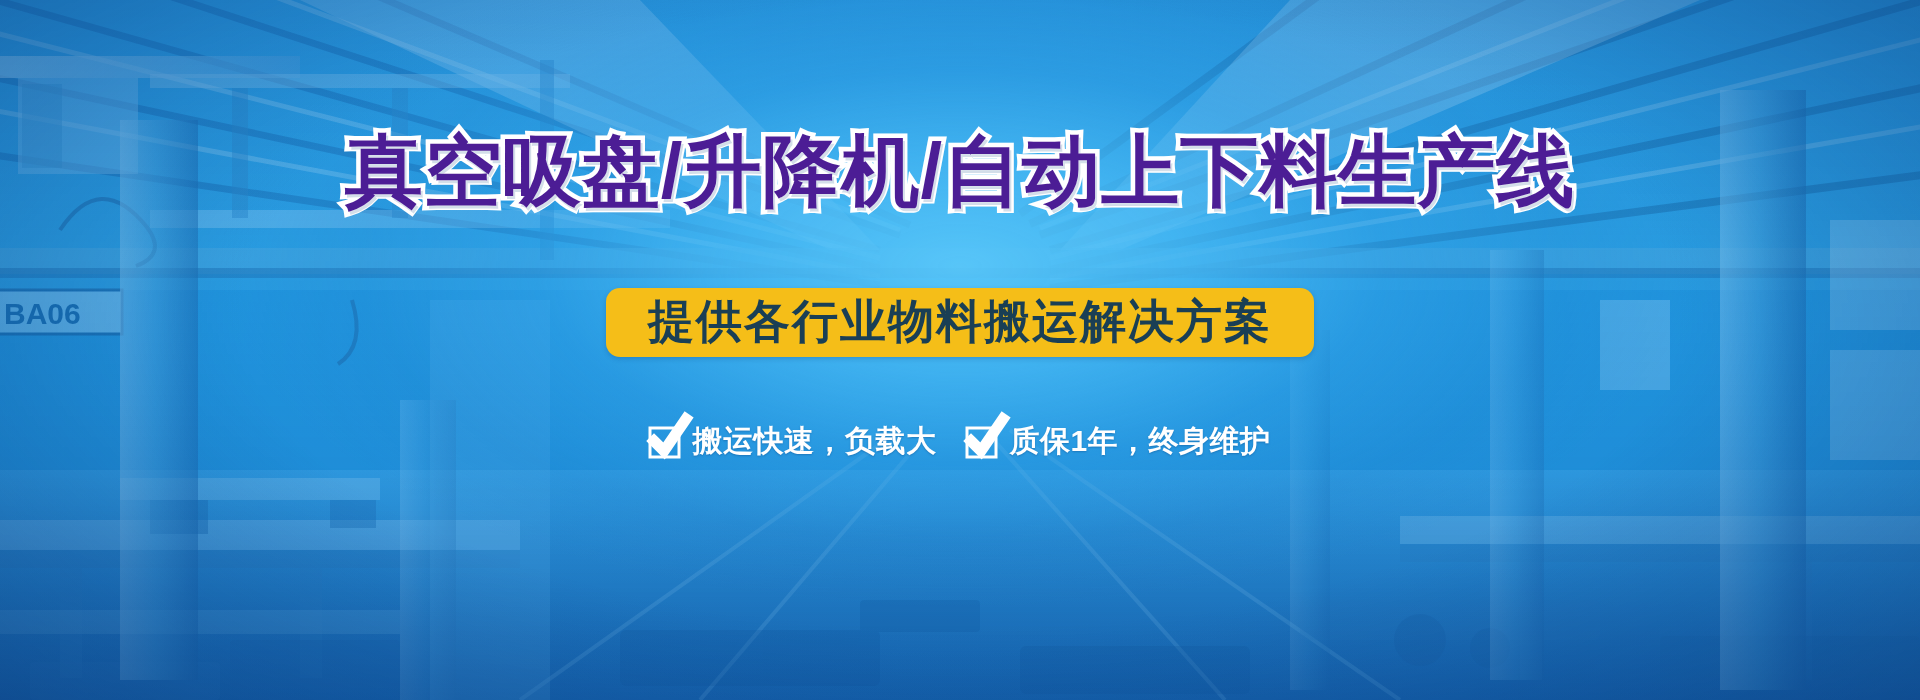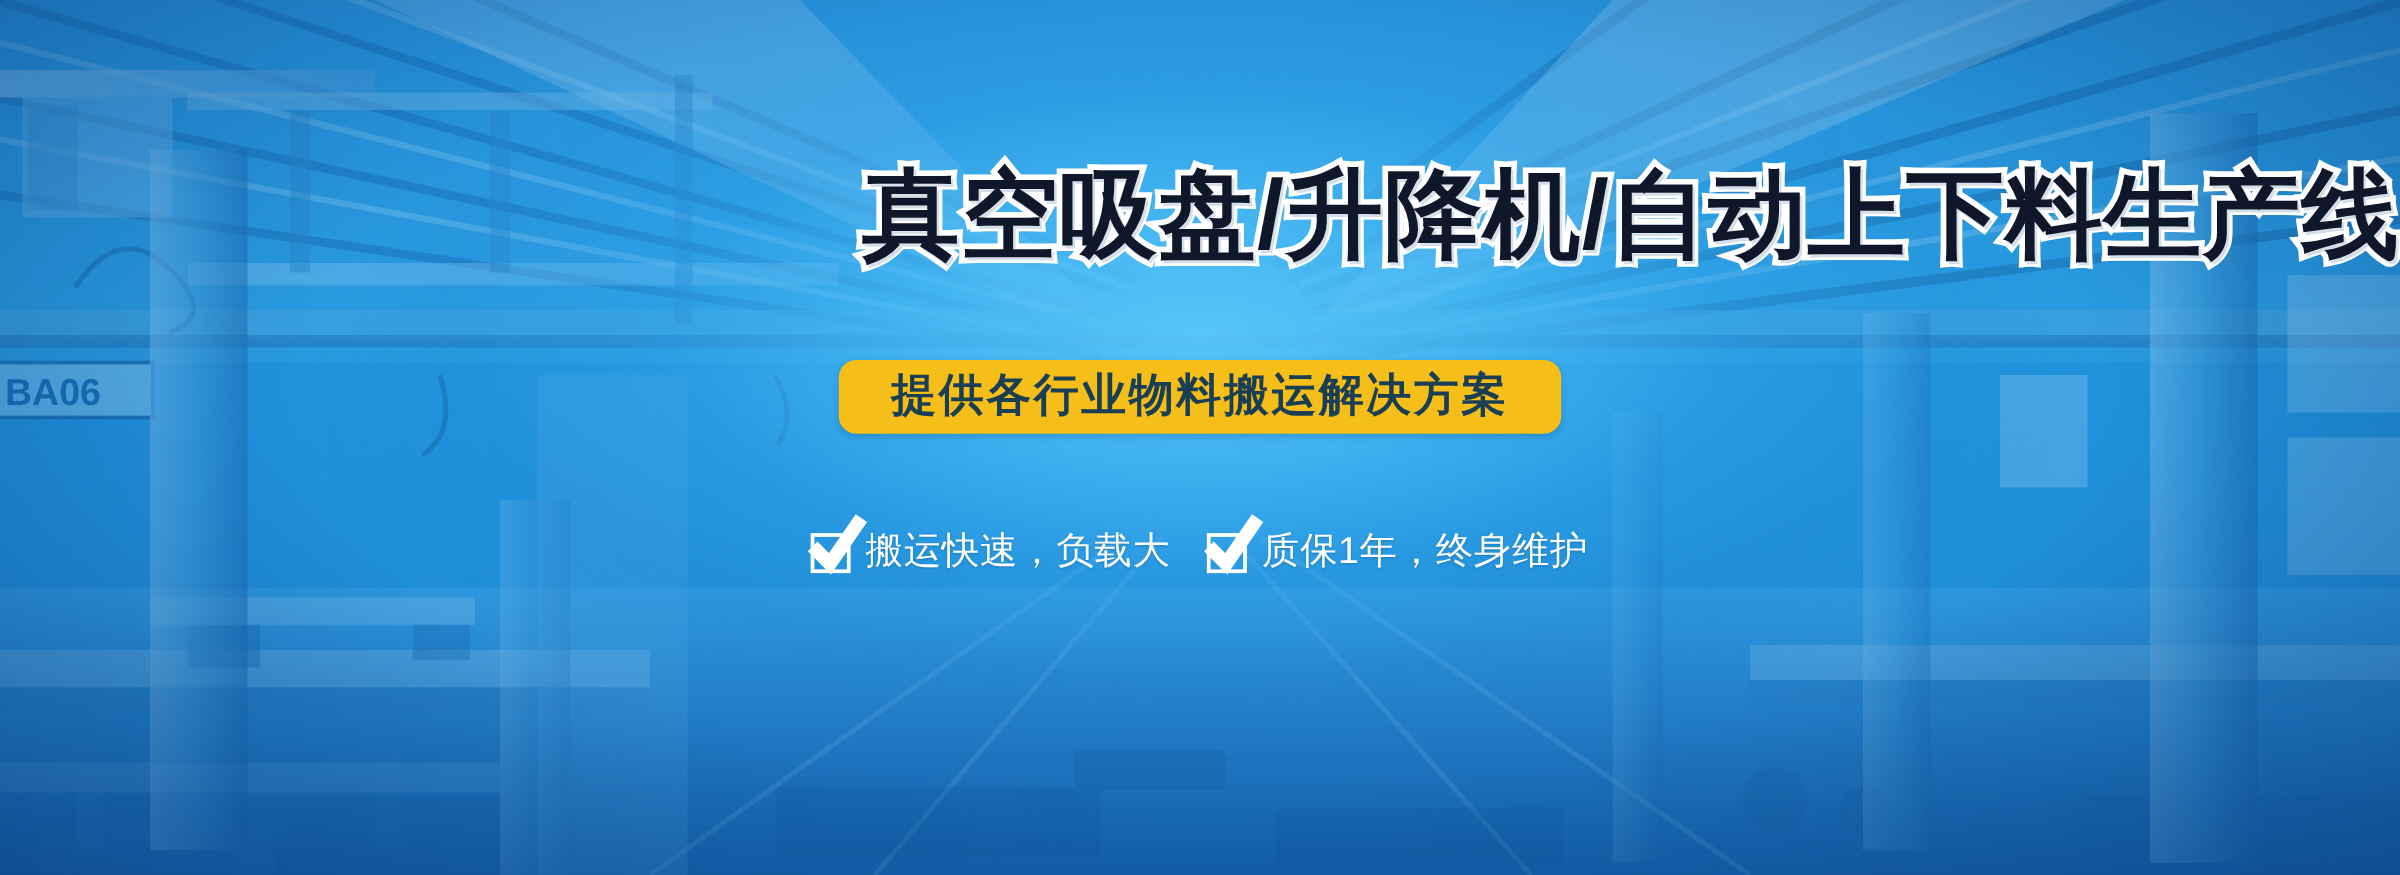--- a/index.html
+++ b/index.html
@@ -84,26 +84,26 @@
     position: absolute;
     inset: 0;
     z-index: 5;
   }
 
   .headline {
     position: absolute;
     top: 132px;
     left: 0;
     width: 100%;
-    text-align: right;
+    text-align: center;
     font-size: 78px;
     line-height: 1.0;
     font-weight: 700;
     letter-spacing: 1px;
-    color: #0f172a;
+    color: #4c1d95;
     -webkit-text-stroke: 9px #ffffff;
     paint-order: stroke fill;
     text-shadow:
        0 0 1px #ffffff,
        2px 3px 0 rgba(12, 70, 132, 0.18);
     white-space: nowrap;
     font-family: "Liberation Sans", "DejaVu Sans", sans-serif;
   }
 
   .pill-wrap {
@@ -113,21 +113,21 @@
     width: 100%;
     text-align: center;
   }
 
   .pill {
     display: inline-block;
     background: #F5BE18;
     color: #1a3f55;
     border-radius: 14px;
     padding: 10px 42px 13px 42px;
-    font-size: 36px;
+    font-size: 46px;
     line-height: 1.0;
     font-weight: 600;
     letter-spacing: 2px;
     white-space: nowrap;
     box-shadow: 0 2px 5px rgba(8, 52, 104, 0.22);
     font-family: "Liberation Sans", "DejaVu Sans", sans-serif;
   }
 
   .features {
     position: absolute;
@@ -159,21 +159,21 @@
     left: -3px;
     top: -9px;
     width: 44px;
     height: 44px;
     overflow: visible;
   }
 
   .feature-label {
     color: #ffffff;
     font-size: 30px;
-    font-weight: 400;
+    font-weight: 700;
     letter-spacing: 0.5px;
     line-height: 1;
     text-shadow: 0 1px 2px rgba(10, 60, 120, 0.35);
     font-family: "Liberation Sans", "DejaVu Sans", sans-serif;
   }
 </style>
 </head>
 <body>
 
 <div id="banner">

